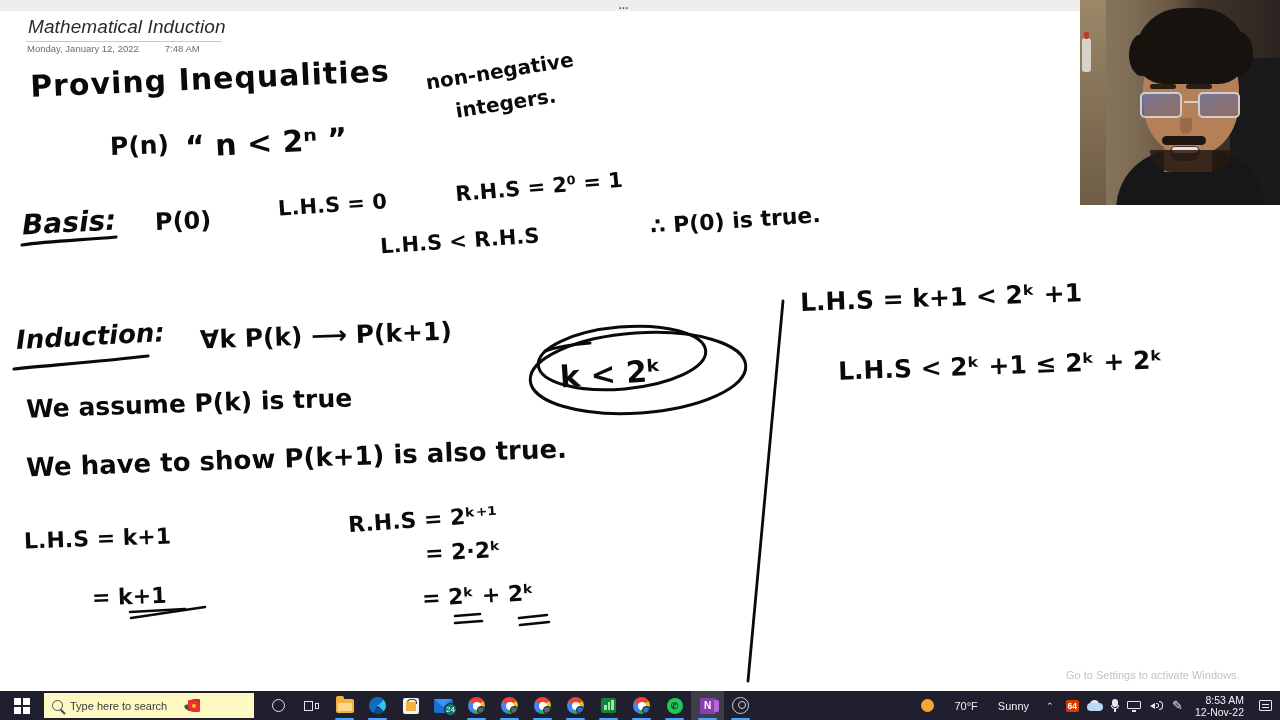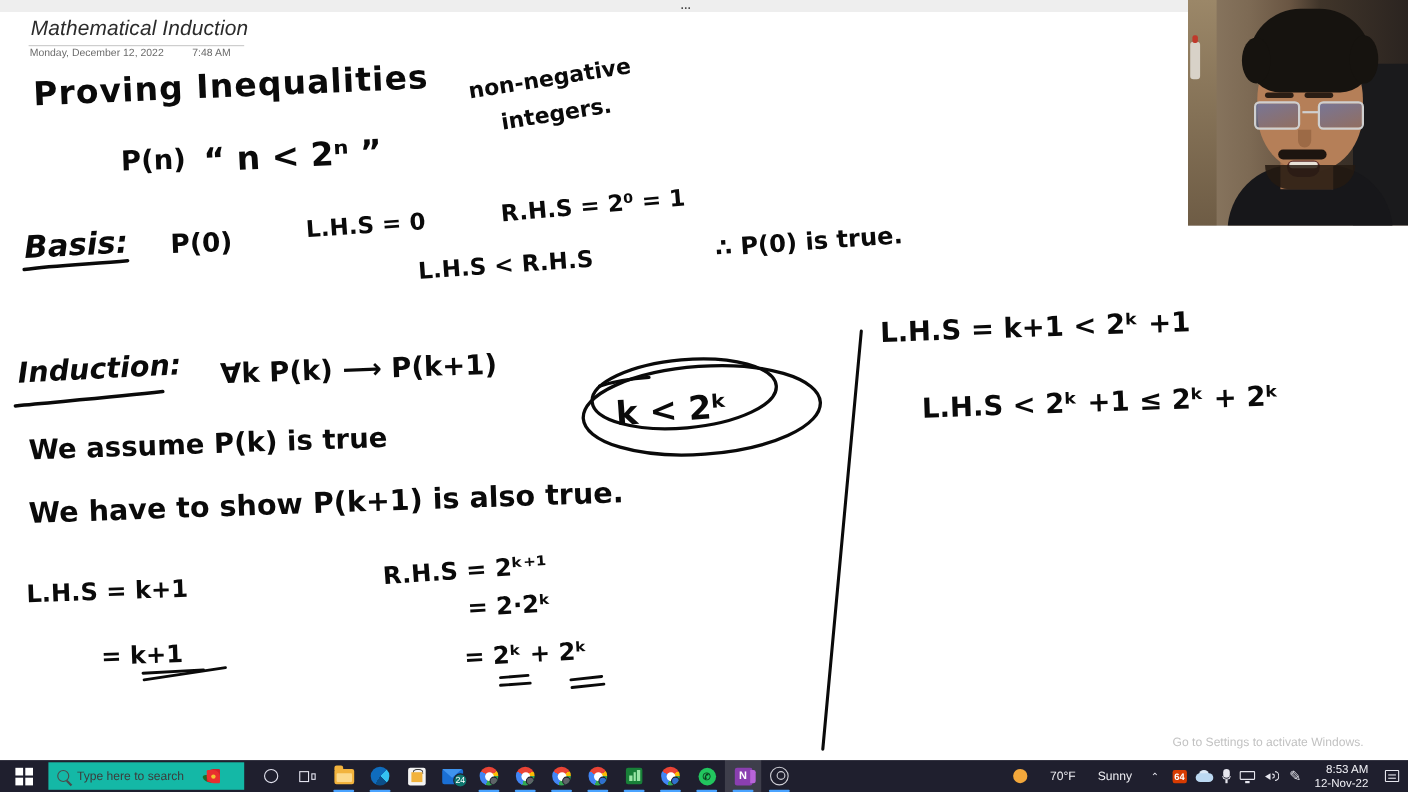--- a/index.html
+++ b/index.html
@@ -102,21 +102,21 @@
 
   
   .taskbar {
     position: absolute; left: 0; top: 691px; width: 1280px; height: 29px;
     background: #1f1f2e; display: flex; align-items: center;
   }
   .start-btn { width: 44px; height: 29px; display:flex; align-items:center; justify-content:center; cursor:pointer; }
   .win-logo { display:grid; grid-template-columns: 7px 7px; grid-template-rows: 7px 7px; gap: 2px; }
   .win-logo i { background: #ffffff; display:block; }
   .search-box {
-    width: 178px; height: 25px; background: #14b8a6; display: flex; align-items: center;
+    width: 210px; height: 25px; background: #fef9c3; display: flex; align-items: center;
     gap: 7px; padding: 0 8px; cursor: text;
   }
   .search-box .mag { width: 11px; height: 11px; border: 1.6px solid #4b4b4b; border-radius: 50%; position: relative; flex: none; }
   .search-box .mag:after { content:""; position:absolute; right:-4px; bottom:-3px; width:6px; height:1.6px; background:#4b4b4b; transform: rotate(45deg); }
   .search-box span { font-size: 11px; color: #3c3c3c; white-space: nowrap; }
   .poinsettia { position: relative; width: 22px; height: 20px; margin-left: 8px; }
   .poinsettia .leaf { position: absolute; left: 5px; top: 6px; width: 13px; height: 7px; background: #2f7d32; border-radius: 50%; transform: rotate(-14deg); }
   .poinsettia .leaf2 { position: absolute; left: 2px; top: 9px; width: 12px; height: 6px; background: #1e6b26; border-radius: 50%; transform: rotate(20deg); }
   .poinsettia .pet { position: absolute; left: 6px; top: 3px; width: 12px; height: 12px; background: #d1232a; border-radius: 50% 10% 50% 10%; }
   .poinsettia .pet2 { position: absolute; left: 6px; top: 4px; width: 12px; height: 12px; background: #e8302f; border-radius: 10% 50% 10% 50%; }
@@ -203,21 +203,21 @@
 
   <div class="top-strip">
     <div class="ellipsis-menu">…</div>
   </div>
 
   <div class="page-surface">
 
     <div class="page-title">Mathematical Induction</div>
     <div class="title-rule"></div>
     <div class="page-meta">
-      <span>Monday, December 12, 2022</span>
+      <span>Monday, January 12, 2022</span>
       <span>7:48 AM</span>
     </div>
 
     <div class="ink" style="left:30px; top:50px; font-size:30px; transform: rotate(-2.5deg); letter-spacing:1px;">Proving Inequalities</div>
 
     <div class="ink" style="left:425px; top:48px; font-size:20px; transform: rotate(-9deg);">non-negative</div>
     <div class="ink" style="left:455px; top:80px; font-size:20px; transform: rotate(-9deg);">integers.</div>
 
     <div class="ink" style="left:110px; top:120px; font-size:25px; transform: rotate(-2deg);">P(n)</div>
     <div class="ink" style="left:185px; top:114px; font-size:30px; transform: rotate(-3deg);">“ n &lt; 2ⁿ ”</div>

